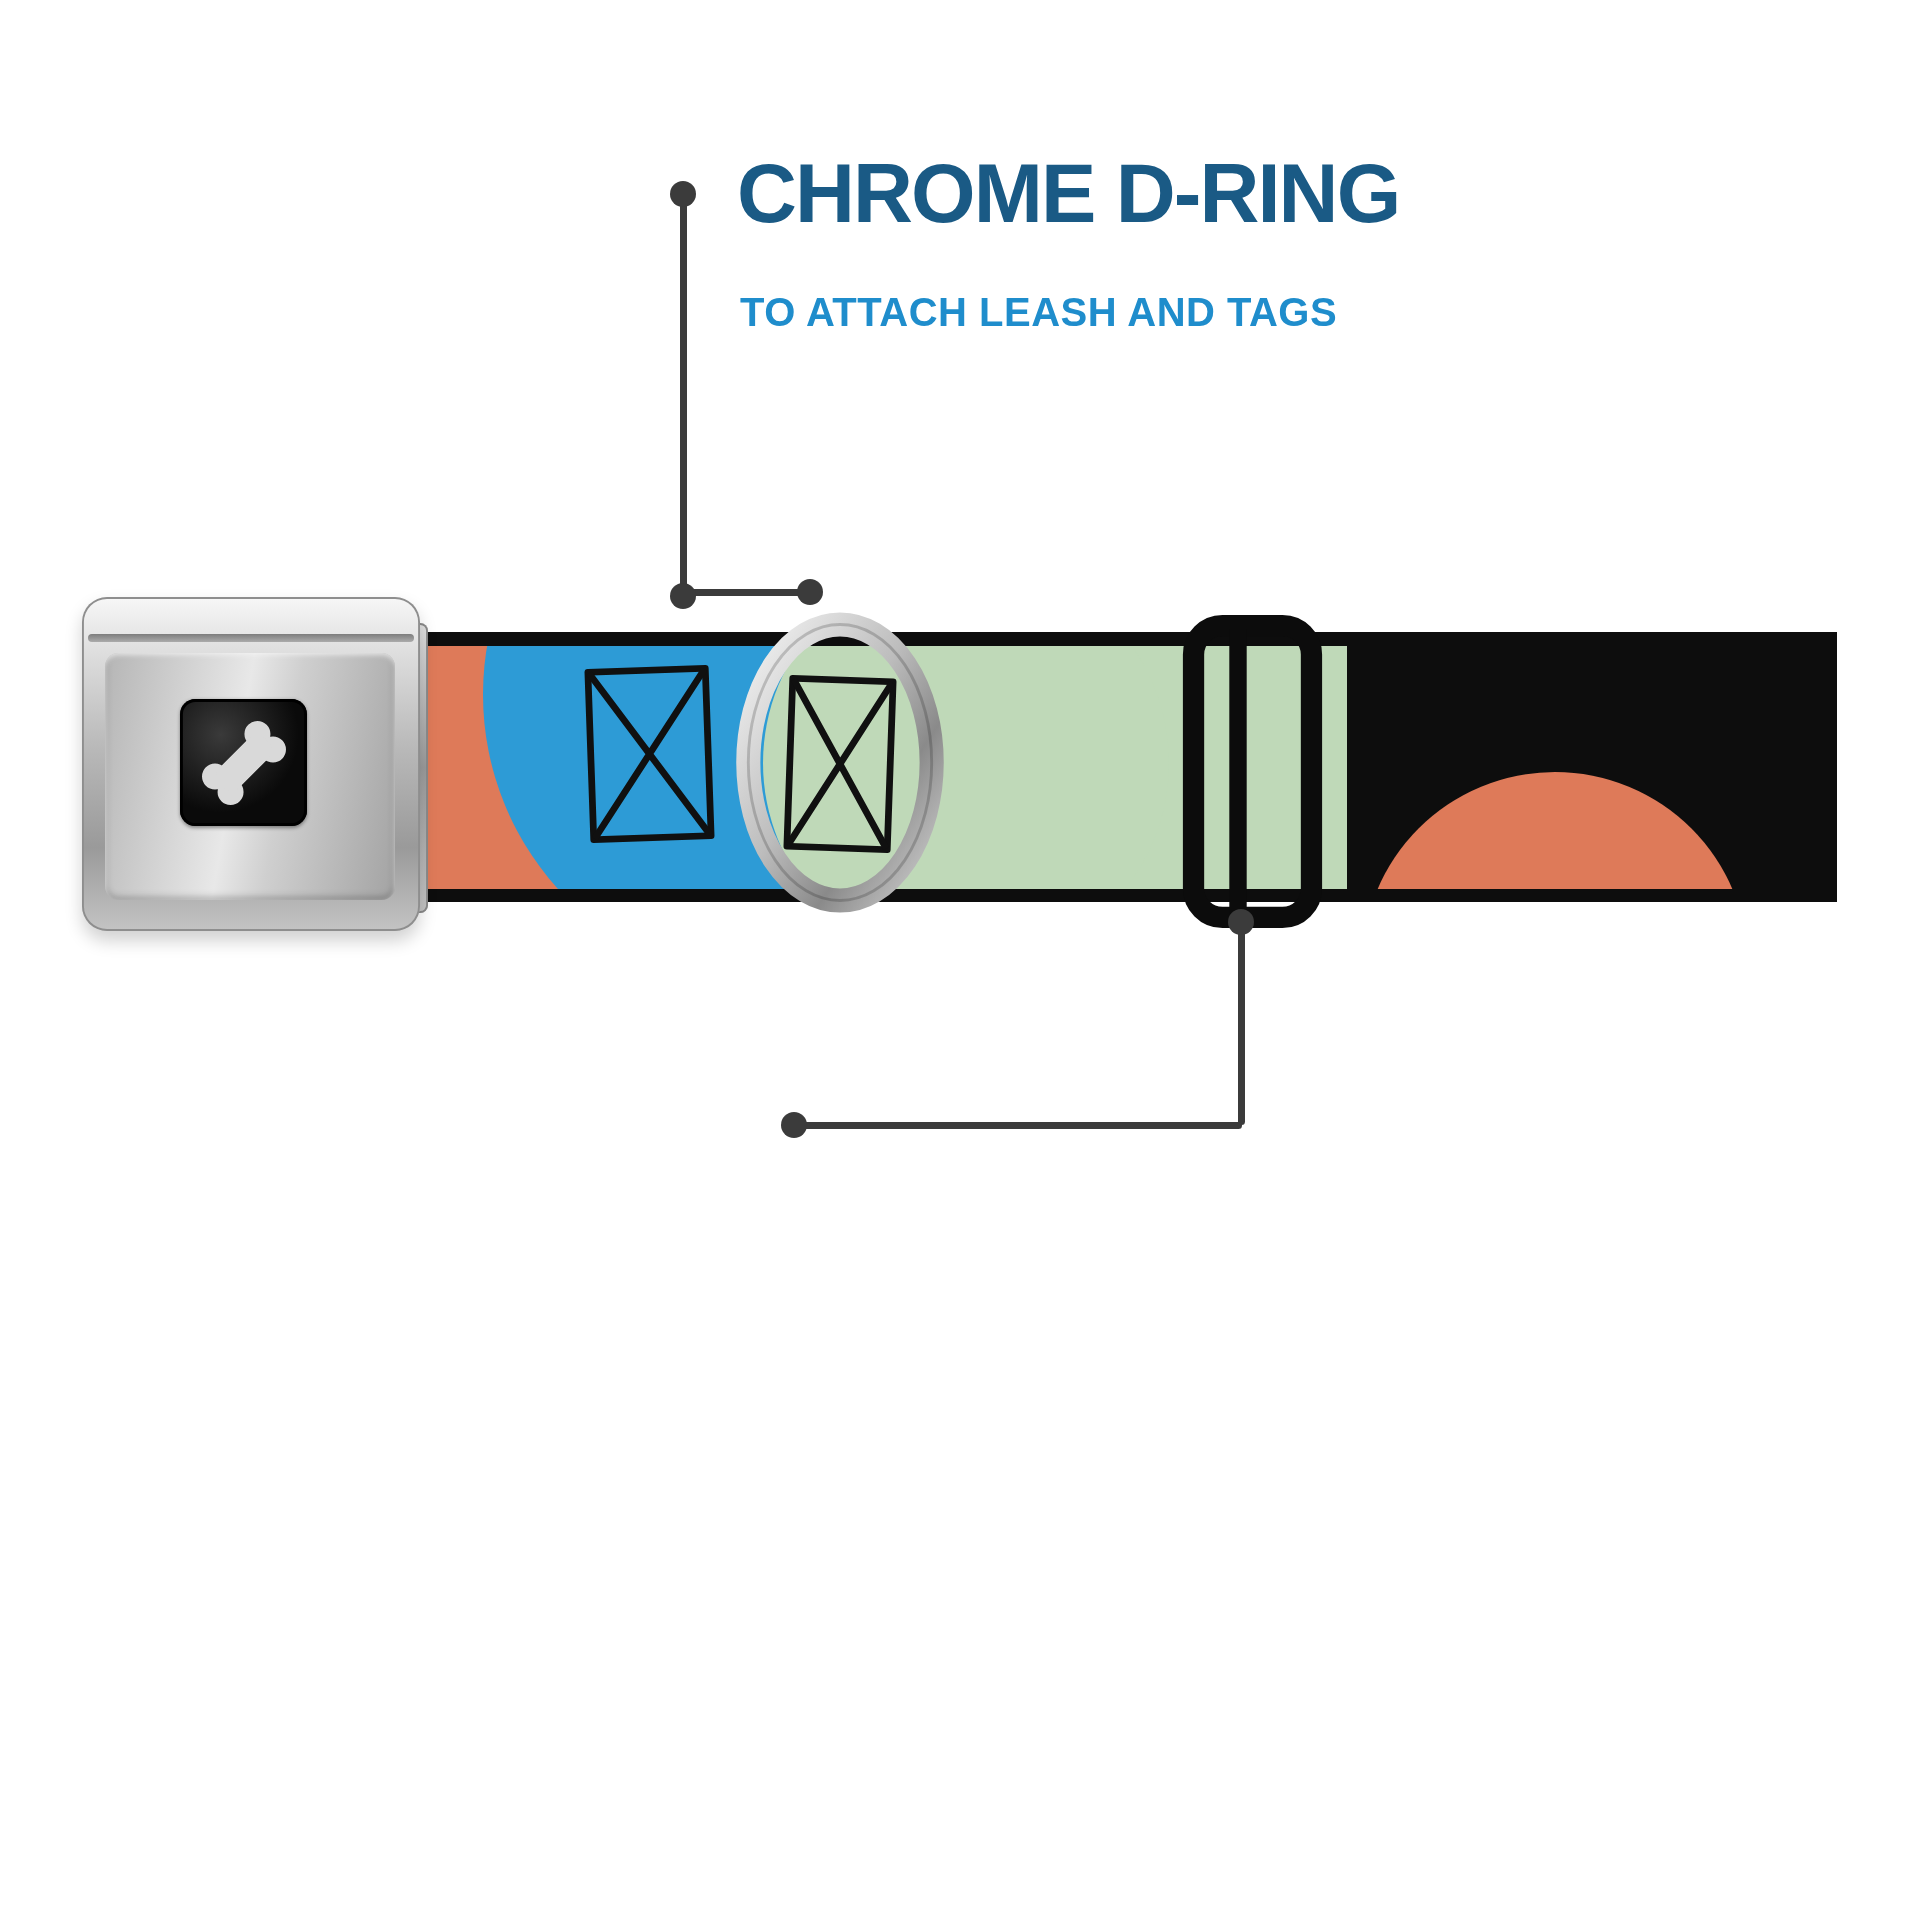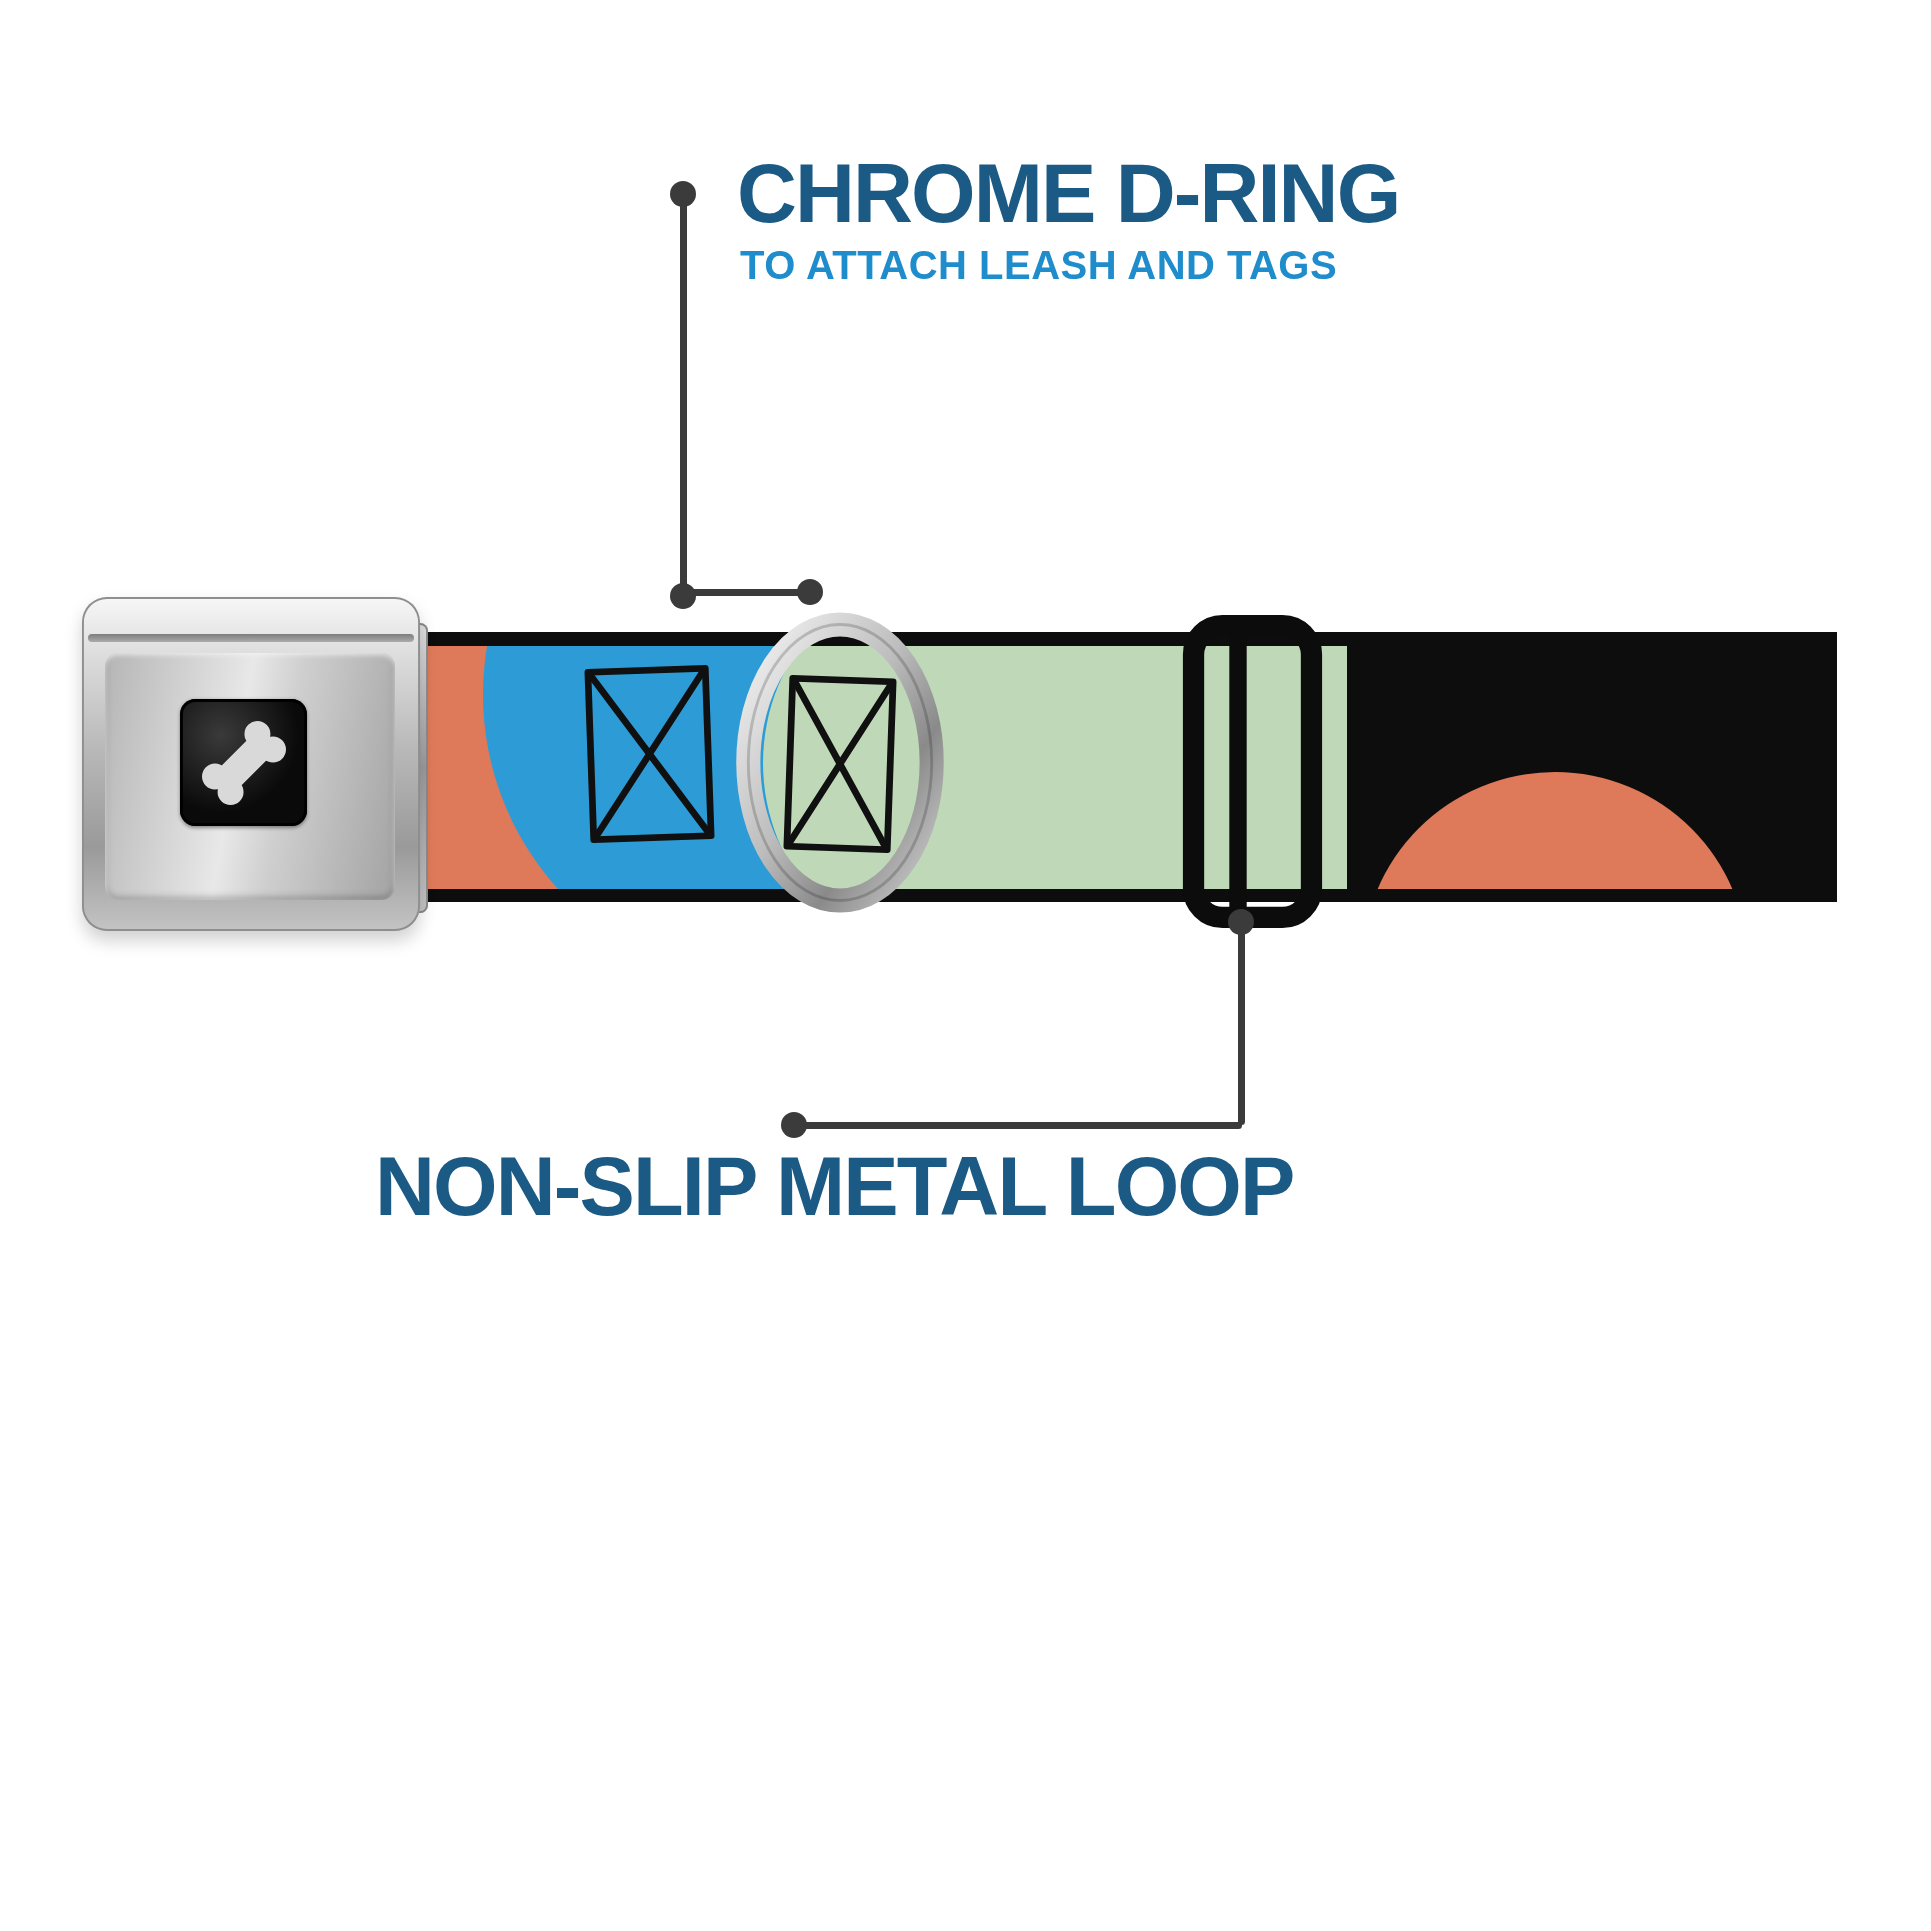--- a/index.html
+++ b/index.html
@@ -9,21 +9,21 @@
   }
   
   .co-title{
     position:absolute;font-weight:bold;color:#1A5A85;font-size:83px;
     letter-spacing:-1.9px;white-space:nowrap;line-height:1;
   }
   #top-title{left:737px;top:152px;}
   #bottom-title{left:375px;top:1145px;}
   .co-sub{
     position:absolute;font-weight:bold;color:#1F8DCC;font-size:40px;
-    letter-spacing:0.5px;white-space:nowrap;line-height:1;
+    letter-spacing:0.5px;white-space:nowrap;line-height:1;margin-top:47px;
   }
   #top-sub{left:740px;top:245px;}
   #bottom-sub{left:377px;top:1246px;}
   
   .dot{position:absolute;width:26px;height:26px;border-radius:50%;background:#3B3B3B;z-index:9;}
   .cline{position:absolute;background:#3B3B3B;z-index:8;border-radius:3.9px;}
   
   .strap{
     position:absolute;left:396px;top:632px;width:1535px;height:270px;
     background:#DE7A59;overflow:hidden;z-index:2;
@@ -79,21 +79,20 @@
 <div class="canvas">
 
   <div id="top-title" class="co-title">CHROME D-RING</div>
   <div id="top-sub" class="co-sub">TO ATTACH LEASH AND TAGS</div>
   <div class="dot" style="left:670px;top:181px;"></div>
   <div class="cline" style="left:680px;top:193px;width:6.8px;height:403px;"></div>
   <div class="cline" style="left:683px;top:589px;width:126px;height:6.8px;"></div>
   <div class="dot" style="left:670px;top:583px;"></div>
   <div class="dot" style="left:797px;top:579px;"></div>
 
-  <div id="bottom-title" class="co-title">NON-SLIP METAL LOOP</div>
   <div class="dot" style="left:1228px;top:909px;"></div>
   <div class="cline" style="left:1238px;top:922px;width:6.8px;height:203px;"></div>
   <div class="cline" style="left:794px;top:1122px;width:448px;height:6.8px;"></div>
   <div class="dot" style="left:781px;top:1112px;"></div>
 
   <div class="strap">
     <div class="seg blue-circle"></div>
     <div class="seg mint-rect"></div>
     <div class="seg mint-circle"></div>
     <div class="seg black-rect"></div>

